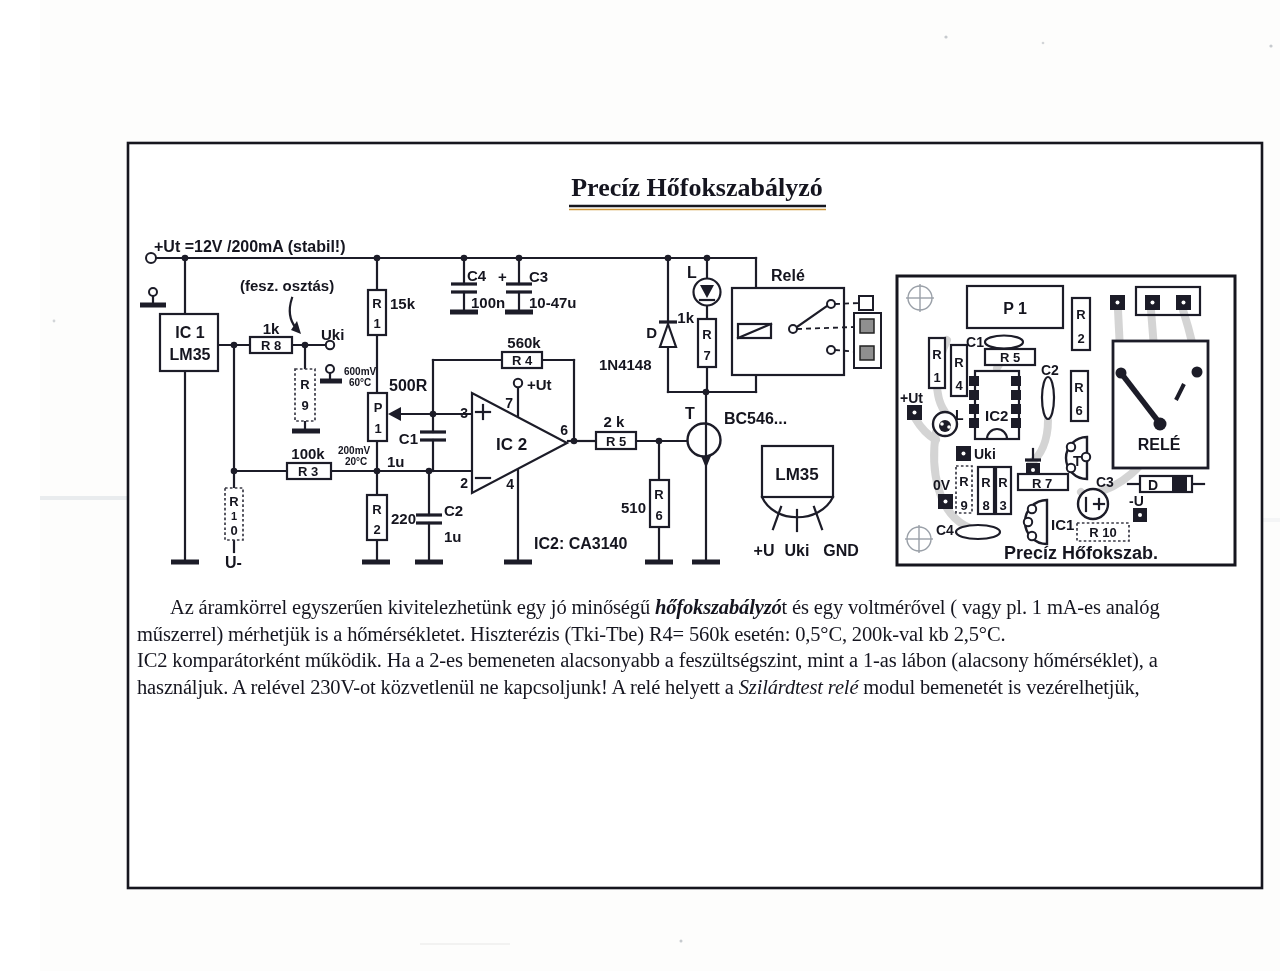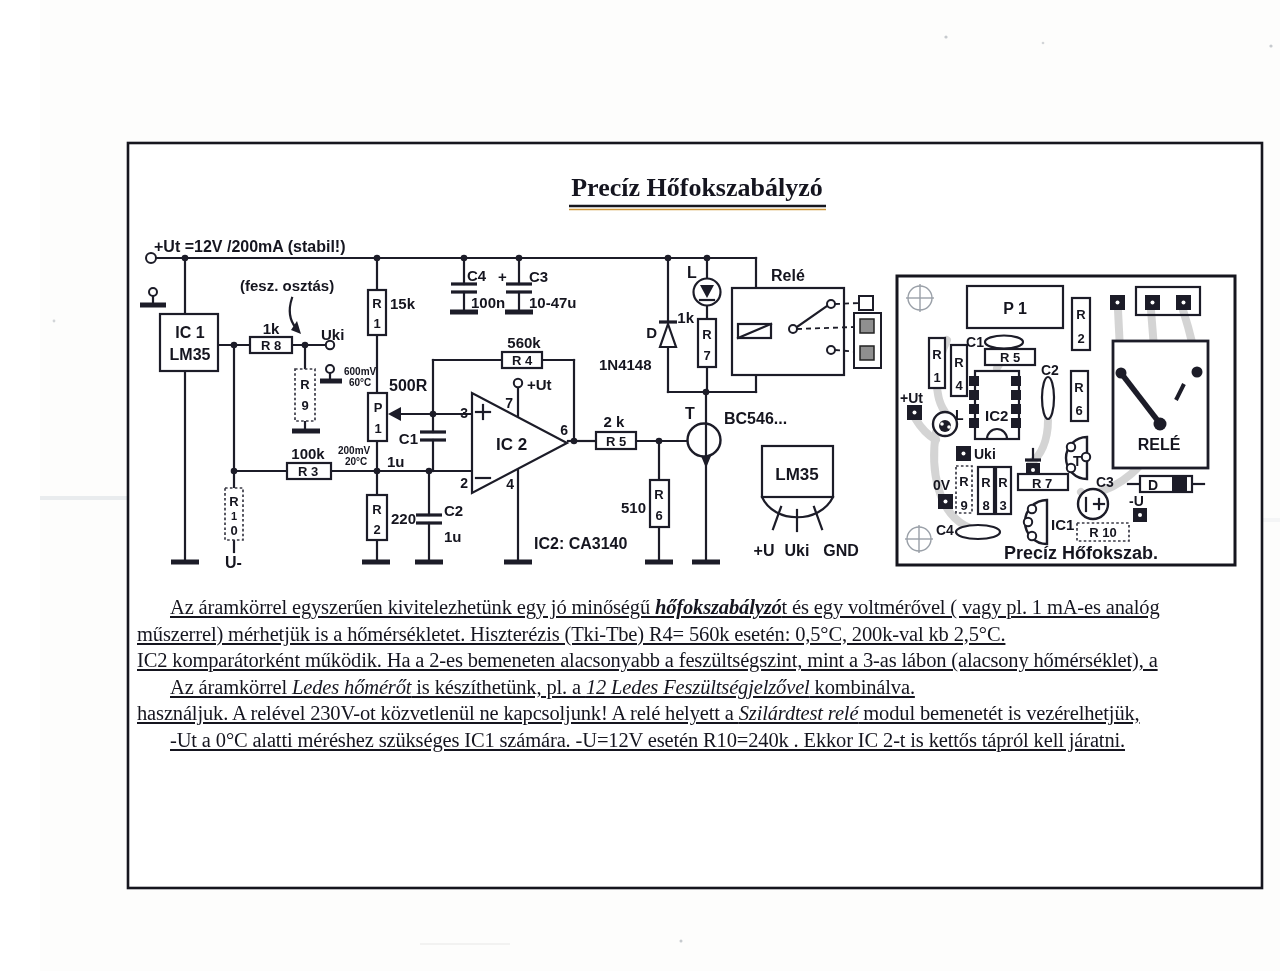--- a/index.html
+++ b/index.html
@@ -18,21 +18,21 @@
   .tr{stroke:#c3c3c3;stroke-width:8;fill:none;opacity:.7;stroke-linecap:round;}
   .gry{stroke:#9aa0a8;stroke-width:1.4;fill:none;}
   .lbl{font-family:"Liberation Sans",sans-serif;font-weight:bold;fill:#15151f;}
   .f10{font-size:10px;} .f11{font-size:11px;} .f13{font-size:13px;} .f14{font-size:14px;}
   .f15{font-size:15px;} .f16{font-size:16px;} .f17{font-size:17px;} .f18{font-size:18px;}
   .ttl{font-family:"Liberation Serif",serif;font-weight:bold;font-size:26px;fill:#15151f;}
   
   .notes{position:absolute;left:97px;top:594px;width:1124px;
          font-family:"Liberation Serif",serif;font-size:20.5px;line-height:26.5px;
          color:#15151f;white-space:nowrap;letter-spacing:-0.15px;}
-  .note-line{height:26.5px;text-decoration:underline;}
+  .note-line{height:26.5px;}
   .note-line.indent{padding-left:33px;}
   .seg-i{font-style:italic;}
   .seg-bi{font-style:italic;font-weight:bold;}
 </style>
 </head>
 <body>
 
 <div class="page">
 <svg width="1280" height="971" viewBox="0 0 1280 971">
 
@@ -499,18 +499,16 @@
     <rect x="1037" y="523" width="52" height="18" class="bxd"></rect>
     <text x="1063" y="537" text-anchor="middle" class="lbl f13">R 10</text>
 
     <text x="1041" y="559" text-anchor="middle" class="lbl f18">Precíz Hőfokszab.</text>
   </g>
 </svg>
 
 <div class="notes">
       <div class="note-line indent"><span>Az áramkörrel egyszerűen kivitelezhetünk egy jó minőségű </span><span class="seg-bi">hőfokszabályzó</span><span>t és egy voltmérővel ( vagy pl. 1 mA-es analóg</span></div>
       <div class="note-line"><span>műszerrel) mérhetjük is a hőmérsékletet.  Hiszterézis (Tki-Tbe) R4= 560k esetén: 0,5°C,  200k-val kb 2,5°C.</span></div>
-      <div class="note-line"><span>IC2 komparátorként működik. Ha a 2-es bemeneten alacsonyabb a feszültségszint, mint a 3-as lábon (alacsony hőmérséklet), a</span></div>
-      <div class="note-line indent"><span>Az áramkörrel </span><span class="seg-i">Ledes hőmérőt</span><span> is készíthetünk, pl. a </span><span class="seg-i">12 Ledes Feszültségjelzővel</span><span> kombinálva.</span></div>
+      <div class="note-line"><span>IC2 komparátorként működik. Ha a 2-es bemeneten alacsonyabb a feszültségszint, mint a 1-as lábon (alacsony hőmérséklet), a</span></div>
       <div class="note-line"><span>használjuk.  A relével 230V-ot közvetlenül ne kapcsoljunk!  A relé helyett a </span><span class="seg-i">Szilárdtest relé</span><span> modul bemenetét is vezérelhetjük,</span></div>
-      <div class="note-line indent"><span>-Ut a 0°C alatti méréshez szükséges IC1 számára.  -U=12V esetén R10=240k . Ekkor IC 2-t is kettős tápról kell járatni.</span></div>
     </div>
 </div>
 
 </body></html>

